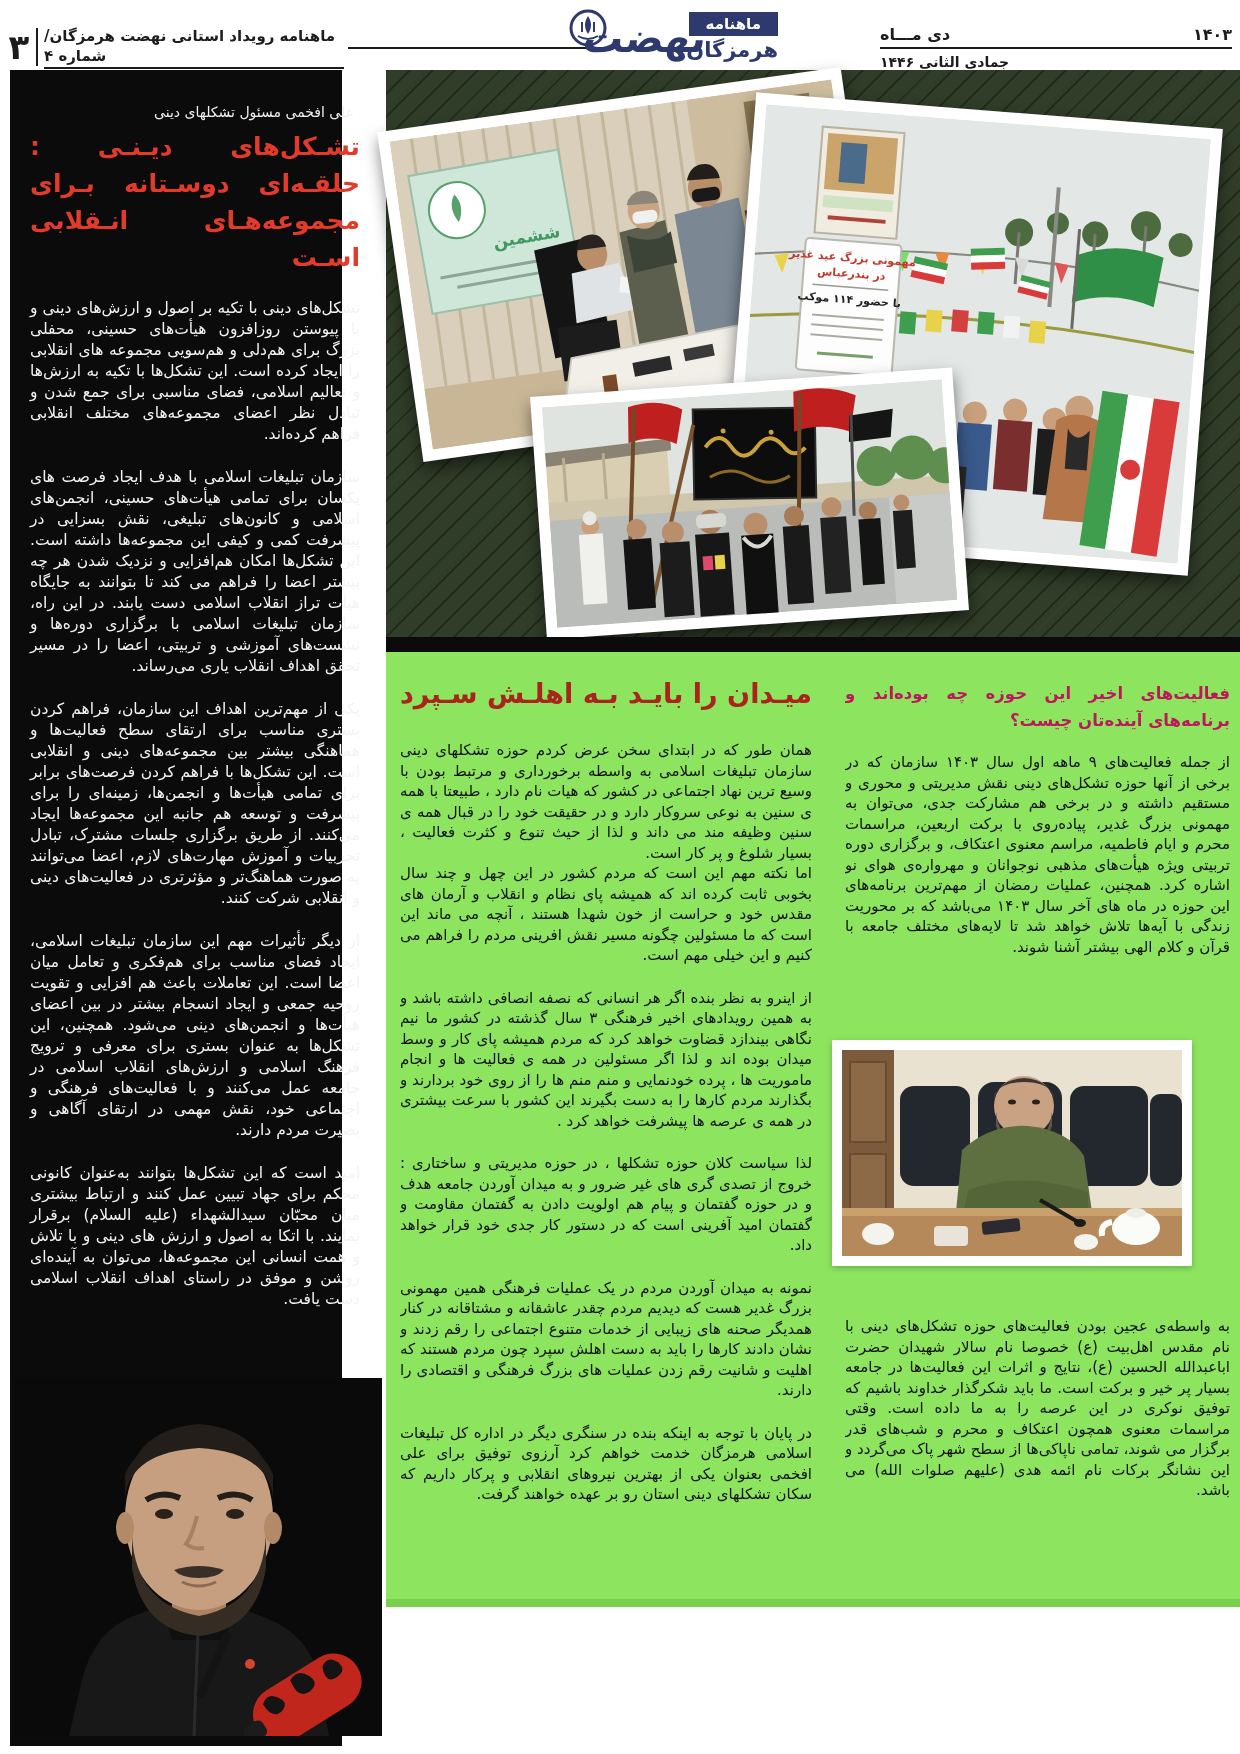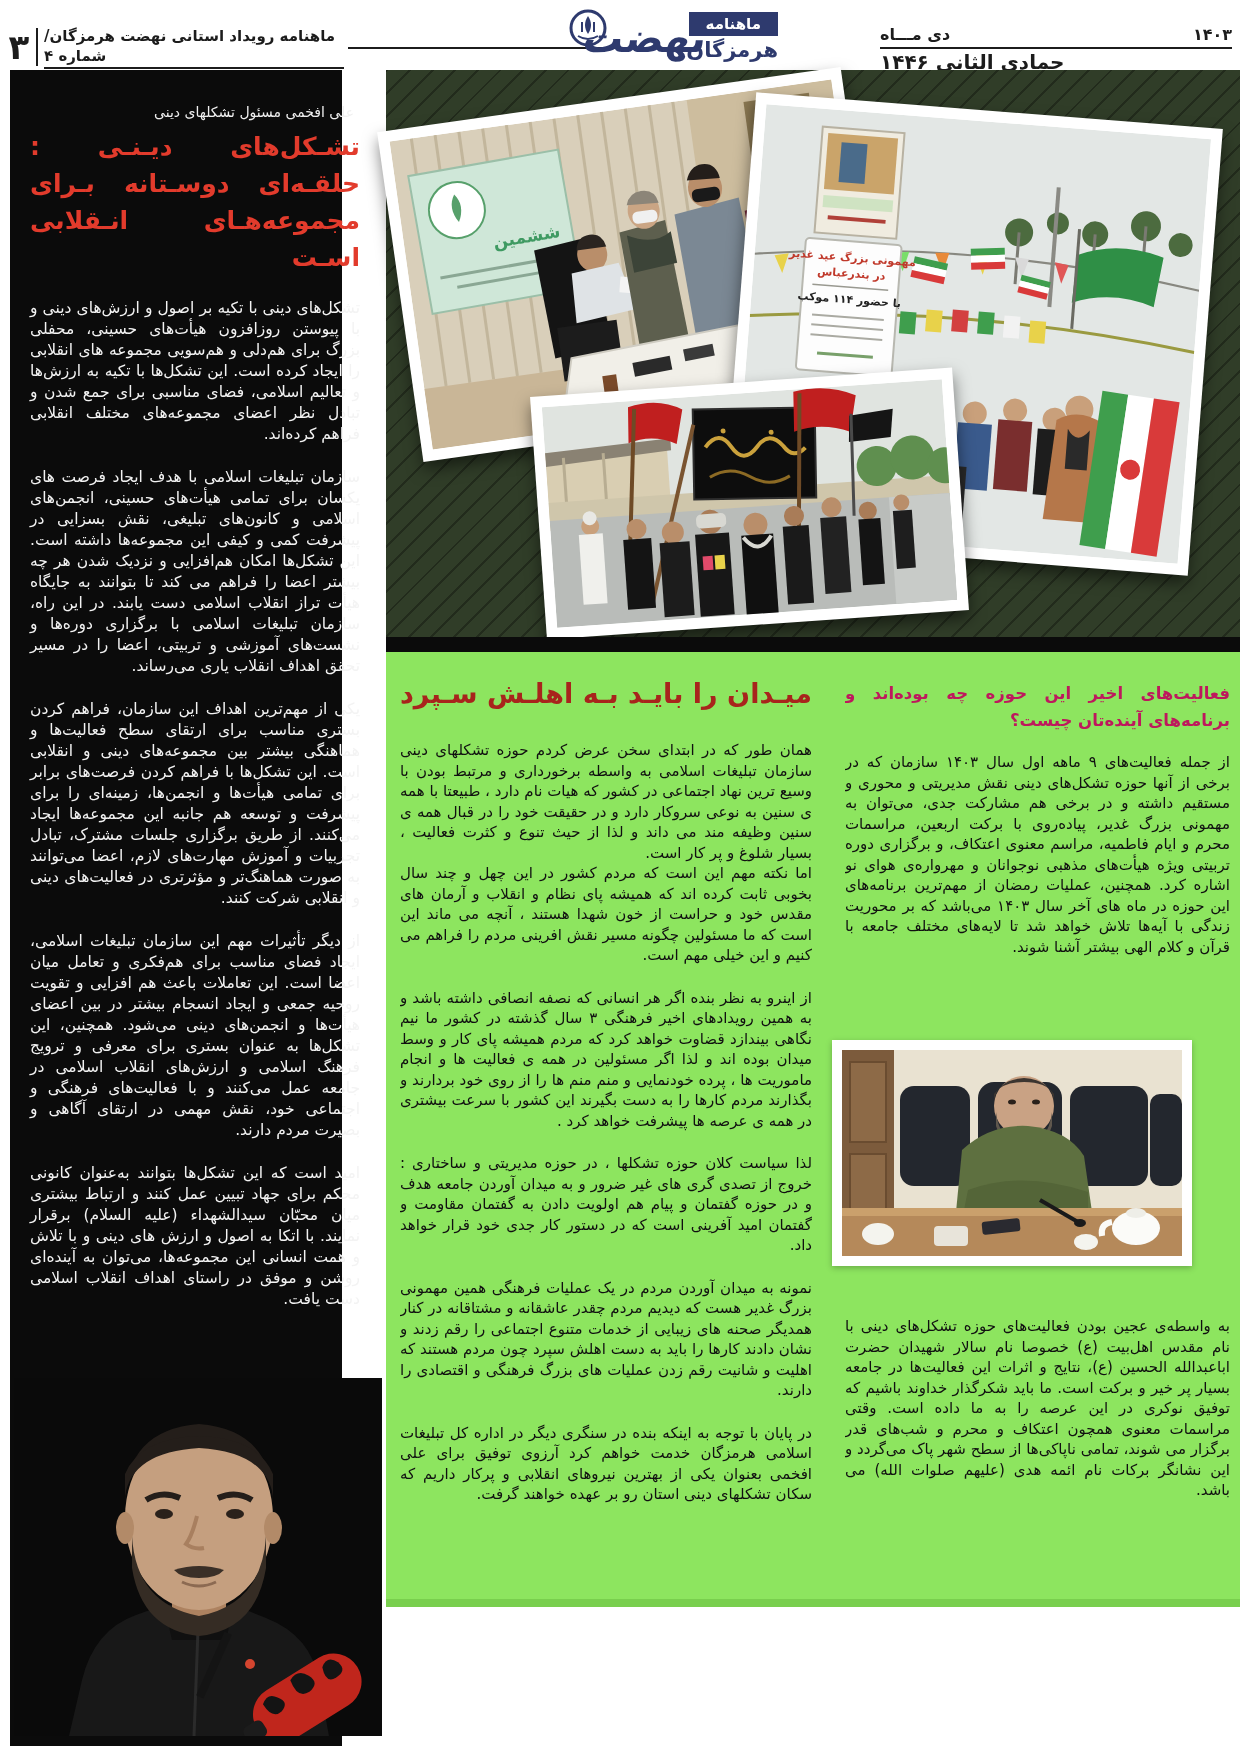--- a/index.html
+++ b/index.html
@@ -18,21 +18,21 @@
   .logo-callig{position:absolute;left:52px;top:2px;width:130px;height:56px;font-size:40px;font-weight:bold;
                color:#2e3a6e;transform:skewX(-8deg);line-height:56px;text-align:center;}
   .logo-emblem{position:absolute;left:40px;top:0px;}
   .logo-labels{position:absolute;right:0;top:4px;width:78px;text-align:center;}
   .logo-badge{background:#2e3a6e;color:#ffffff;font-size:15px;font-weight:bold;padding:3px 17px;display:inline-block;}
   .logo-region{color:#2e3a6e;font-size:21px;font-weight:bold;margin-top:2px;}
   .hdr-right{position:absolute;left:880px;top:24px;width:352px;}
   .hdr-right .row1{display:flex;justify-content:space-between;flex-direction:row;
                    font-size:16px;font-weight:bold;color:#1c1c1c;line-height:22px;}
   .hdr-right .rule{height:2px;background:#1c1c1c;margin:1px 0 2px;}
-  .hdr-right .row2{font-size:20px;font-weight:bold;color:#1c1c1c;text-align:left;line-height:22px;direction:rtl;}
+  .hdr-right .row2{font-size:14px;font-weight:bold;color:#1c1c1c;text-align:left;line-height:22px;direction:rtl;}
   
   .left-col{position:absolute;left:10px;top:70px;width:332px;height:1676px;background:#0b0b0b;}
   .left-text{position:absolute;top:34px;left:20px;width:330px;direction:rtl;}
   .kicker{font-size:14px;color:#f0f0f0;text-align:right;margin:0 6px 8px 0;}
   .l-title{font-size:25px;line-height:37px;font-weight:bold;color:#e23b2c;
            text-align:justify;text-align-last:justify;margin:0 0 22px;}
   .left-text p{font-size:15.5px;line-height:21px;color:#f3f3f3;text-align:justify;margin:0 0 22px;}
   .portrait{position:absolute;left:4px;bottom:10px;width:368px;height:358px;}
   
   .collage{position:absolute;left:386px;top:70px;width:854px;height:567px;background:#303d28;

